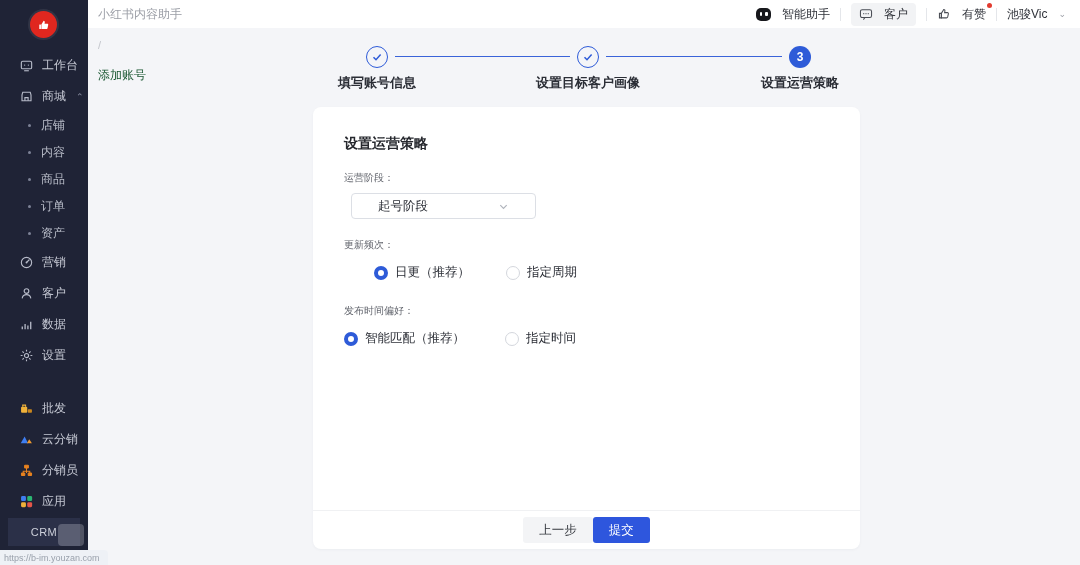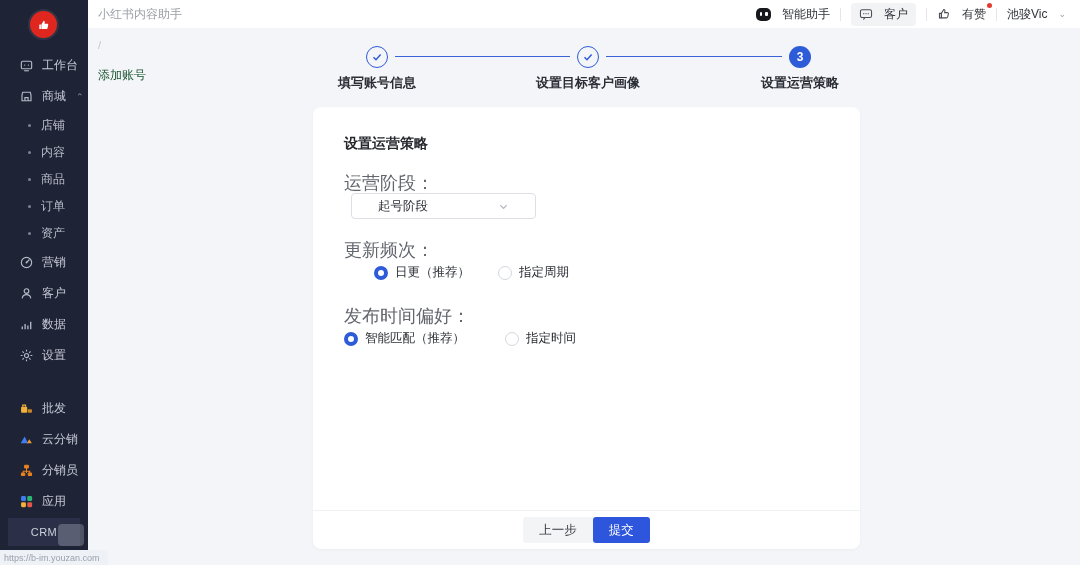--- a/index.html
+++ b/index.html
@@ -48,21 +48,21 @@
                  display:flex; align-items:center; justify-content:center; cursor:pointer; }
   .step-done { border:1.5px solid #2e5bd8; background:#f4f5f8; }
   .step-current { background:#2e5bd8; color:#fff; font-size:12px; font-weight:bold; }
   .step-line { position:absolute; top:56px; height:0; border-top:1.5px solid #3a63d9; z-index:1; }
   .step-label { position:absolute; top:74px; width:140px; text-align:center; font-size:13px; color:#2b2e36; font-weight:600; }
 
   
   .card { position:absolute; left:313px; top:107px; width:547px; height:442px; background:#fff; border-radius:8px;
           box-shadow:0 1px 3px rgba(30,40,70,.04); }
   .card-title { position:absolute; left:31px; top:28px; font-size:14px; font-weight:bold; color:#26282e; }
-  .field-label { position:absolute; left:31px; font-size:18px; color:#63666e; }
+  .field-label { position:absolute; left:31px; font-size:10px; color:#63666e; }
   .select-box { position:absolute; left:38px; top:86px; width:185px; height:26px; border:1px solid #dcdfe5; border-radius:4px;
                 background:#fff; display:flex; align-items:center; justify-content:space-between; padding:0 26px; cursor:pointer; }
   .select-box .val { font-size:12.5px; color:#2b2e36; }
   .radio-row { position:absolute; left:31px; display:flex; align-items:center; }
   .radio-opt { display:flex; align-items:center; gap:7px; cursor:pointer; }
   .radio-circ { width:14px; height:14px; border-radius:50%; background:#fff; }
   .radio-on { border:4px solid #2e5bd8; }
   .radio-off { border:1px solid #d4d7dd; }
   .radio-lbl { font-size:12.5px; color:#2b2e36; }
   .card-footer { position:absolute; left:0; top:403px; width:547px; height:39px; border-top:1px solid #f0f1f3;
@@ -298,21 +298,21 @@
 
     <div class="field-label" style="top:64px;">运营阶段：</div>
     <div class="select-box">
       <span class="val">起号阶段</span>
       <svg width="11" height="11" viewBox="0 0 12 12">
         <polyline points="2.5,4.5 6,8 9.5,4.5" fill="none" stroke="#b0b4bc" stroke-width="1.3"></polyline>
       </svg>
     </div>
 
     <div class="field-label" style="top:131px;">更新频次：</div>
-    <div class="radio-row" style="top:157px; gap:28px;padding-left:30px;">
+    <div class="radio-row" style="top:157px; gap:36px;padding-left:30px;">
       <div class="radio-opt">
         <span class="radio-circ radio-on"></span>
         <span class="radio-lbl">日更（推荐）</span>
       </div>
       <div class="radio-opt">
         <span class="radio-circ radio-off"></span>
         <span class="radio-lbl">指定周期</span>
       </div>
     </div>
 

